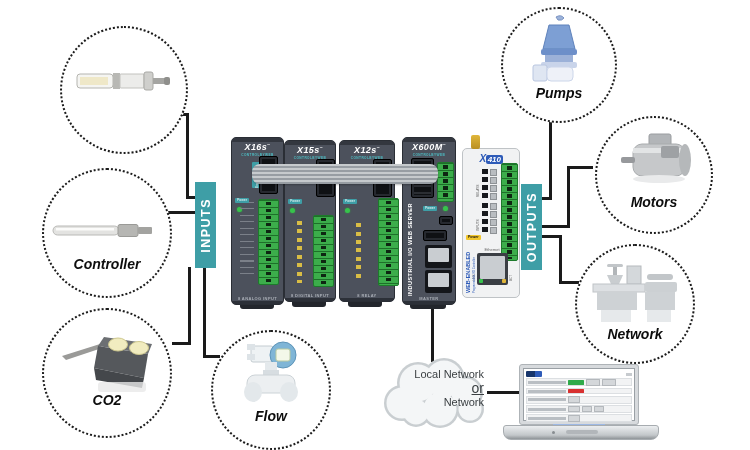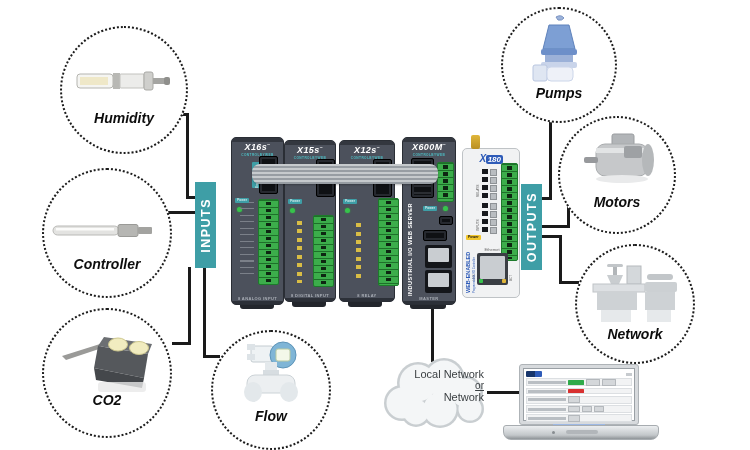--- a/index.html
+++ b/index.html
@@ -53,21 +53,21 @@
             font-weight:bold;font-style:italic;color:#2E5BB8;font-size:10px;}
   .x410logo .num{background:#2E5BB8;color:#fff;border-radius:2px;padding:0 1.5px;font-size:8px;}
   .indrow{position:absolute;display:flex;gap:2px;}
   .indrow .sq{width:6px;height:5px;background:#16181c;}
   .indrow .bt{width:5px;height:5px;background:#b9bdc1;border:.5px solid #8e9296;}
   .ytag{position:absolute;background:#F2C72E;color:#111;font-size:3.5px;line-height:5px;
         padding:0 2px;border-radius:1px;font-weight:bold;}
   
   .cloudtext{position:absolute;text-align:right;color:#3a3f42;z-index:7;}
   .cloudtext .l1,.cloudtext .l3{font-size:11px;}
-  .cloudtext .l2{font-size:10px;text-decoration:underline;}
+  .cloudtext .l2{font-size:14px;text-decoration:underline;}
   
   .lap-screen{position:absolute;left:519px;top:364px;width:120px;height:61px;background:#D7DADD;
               border:1px solid #AEB3B7;border-radius:3px;padding:3px;box-sizing:border-box;z-index:6;}
   .lap-inner{width:100%;height:100%;background:#fff;border:1px solid #9aa0a5;box-sizing:border-box;
              padding:2px;display:flex;flex-direction:column;gap:1.4px;}
   .lap-head{height:7px;display:flex;align-items:center;justify-content:space-between;}
   .lap-logo{width:16px;height:6px;background:linear-gradient(90deg,#17356b 55%,#2E5BB8 55%);border-radius:1px;}
   .lap-dot{width:6px;height:3px;background:#c7cbcf;}
   .lap-row{height:6px;display:flex;align-items:center;gap:2px;background:#f2f3f4;
            border:.5px solid #dcdfe2;padding:0 1px;}
@@ -120,21 +120,20 @@
   <div class="circle" style="left:60px;top:26px;width:124px;height:124px">
     <svg width="94" height="26" style="position:absolute;left:14px;top:40px">
       <rect x="1" y="6" width="36" height="14" rx="3" fill="#f5f5f2" stroke="#b5b5b0"></rect>
       <rect x="4" y="9" width="28" height="8" fill="#efe8c8"></rect>
       <rect x="37" y="5" width="7" height="16" fill="#b8b8b4"></rect>
       <rect x="44" y="6" width="24" height="14" rx="1" fill="#ececea" stroke="#c2c2be"></rect>
       <rect x="68" y="4" width="9" height="18" rx="2" fill="#cfcfcc" stroke="#a9a9a5"></rect>
       <rect x="77" y="10" width="12" height="6" fill="#a5a5a2"></rect>
       <rect x="88" y="9" width="6" height="8" rx="2" fill="#8f8f8c"></rect>
     </svg>
-    <div class="nlabel" style="bottom:26px">Humidity</div>
   </div>
 
   <div class="circle" style="left:42px;top:168px;width:126px;height:126px">
     <svg width="106" height="16" style="position:absolute;left:8px;top:52px">
       <rect x="1" y="4" width="66" height="9" rx="4.5" fill="#e3e3e1" stroke="#b9b9b6"></rect>
       <rect x="4" y="6" width="58" height="2.5" fill="#fbfbfa"></rect>
       <rect x="66" y="2.5" width="20" height="12" rx="2" fill="#b6b6b3" stroke="#9a9a97"></rect>
       <rect x="86" y="5" width="14" height="7" rx="1" fill="#a3a3a0"></rect>
     </svg>
     <div class="nlabel" style="bottom:24px">Controller</div>
@@ -175,21 +174,21 @@
       <polygon points="22,10 42,10 48,34 16,34" fill="#7d9fd4" stroke="#5f82bb"></polygon>
       <rect x="14" y="34" width="36" height="6" rx="2" fill="#6d8fc9"></rect>
       <rect x="18" y="40" width="28" height="7" fill="#9cb1d8"></rect>
       <rect x="14" y="47" width="36" height="6" rx="2" fill="#c9d4ea"></rect>
       <rect x="6" y="50" width="14" height="16" rx="2" fill="#dfe6f2" stroke="#b9c6e0"></rect>
       <rect x="20" y="52" width="26" height="14" rx="4" fill="#eef1f8" stroke="#ccd6ea"></rect>
     </svg>
     <div class="nlabel" style="bottom:20px">Pumps</div>
   </div>
 
-  <div class="circle" style="left:558px;top:116px;width:114px;height:114px">
+  <div class="circle" style="left:595px;top:116px;width:114px;height:114px">
     <svg width="80" height="52" style="position:absolute;left:18px;top:14px">
       <rect x="34" y="2" width="22" height="12" rx="2" fill="#b2b5b8" stroke="#9a9da0"></rect>
       <rect x="18" y="12" width="52" height="32" rx="9" fill="#c6c8ca" stroke="#a8abad"></rect>
       <rect x="18" y="16" width="52" height="5" fill="#e2e4e5"></rect>
       <rect x="46" y="14" width="18" height="12" rx="2" fill="#9ea1a4"></rect>
       <ellipse cx="70" cy="28" rx="6" ry="16" fill="#b5b8ba"></ellipse>
       <rect x="6" y="25" width="14" height="6" rx="2" fill="#97999c"></rect>
       <ellipse cx="44" cy="47" rx="26" ry="4" fill="#e9eaeb"></ellipse>
     </svg>
     <div class="nlabel" style="bottom:22px">Motors</div>
@@ -276,21 +275,21 @@
     <div class="conn" style="left:20px;top:92px;width:22px;height:9px"></div>
     <div class="rj45" style="left:22px;top:107px;width:27px;height:23px"></div>
     <div class="rj45" style="left:22px;top:132px;width:27px;height:23px"></div>
     <div class="vtiny" style="position:absolute;left:4px;top:62px;height:96px;color:#fff;font-weight:bold;font-size:5.5px;letter-spacing:.5px">INDUSTRIAL I/O WEB SERVER</div>
     <div class="footer-label">MASTER</div>
     <div class="capB"></div>
   </div>
 
   <div style="position:absolute;left:471px;top:135px;width:9px;height:14px;background:linear-gradient(180deg,#E0B63A,#B98F22);border-radius:2px;z-index:2"></div>
   <div class="module x410" style="left:462px;top:148px;width:56px;height:148px">
-    <div class="x410logo"><span>X</span><span class="num">180</span></div>
+    <div class="x410logo"><span>X</span><span class="num">410</span></div>
     <div class="vtiny" style="position:absolute;left:13px;top:18px;height:30px;font-size:3.2px;color:#555">RELAYS</div>
     <div class="vtiny" style="position:absolute;left:13px;top:52px;height:30px;font-size:3.2px;color:#555">INPUTS</div>
     <div class="indrow" style="left:19px;top:20px">
         <div class="sq"></div>
         <div class="bt"></div>
       </div>
     <div class="indrow" style="left:19px;top:28px">
         <div class="sq"></div>
         <div class="bt"></div>
       </div>

